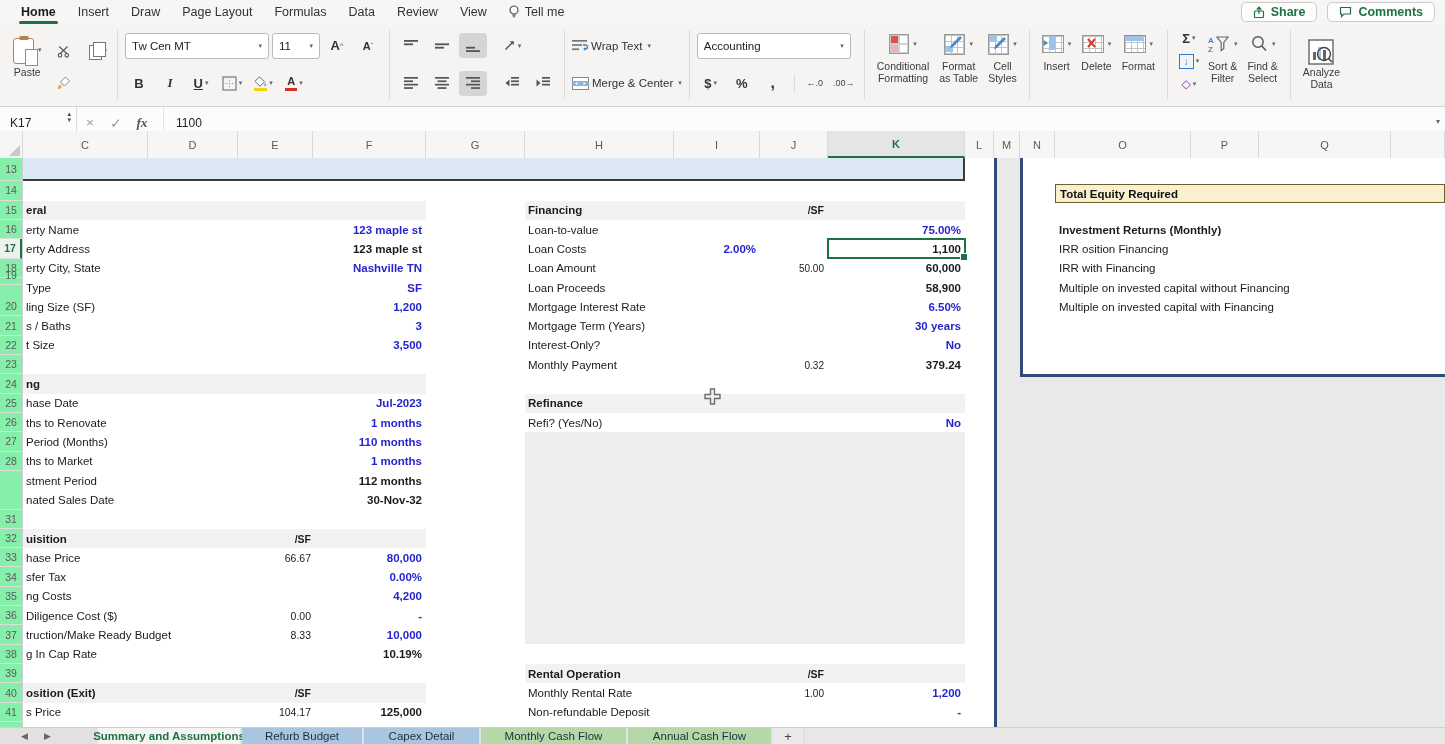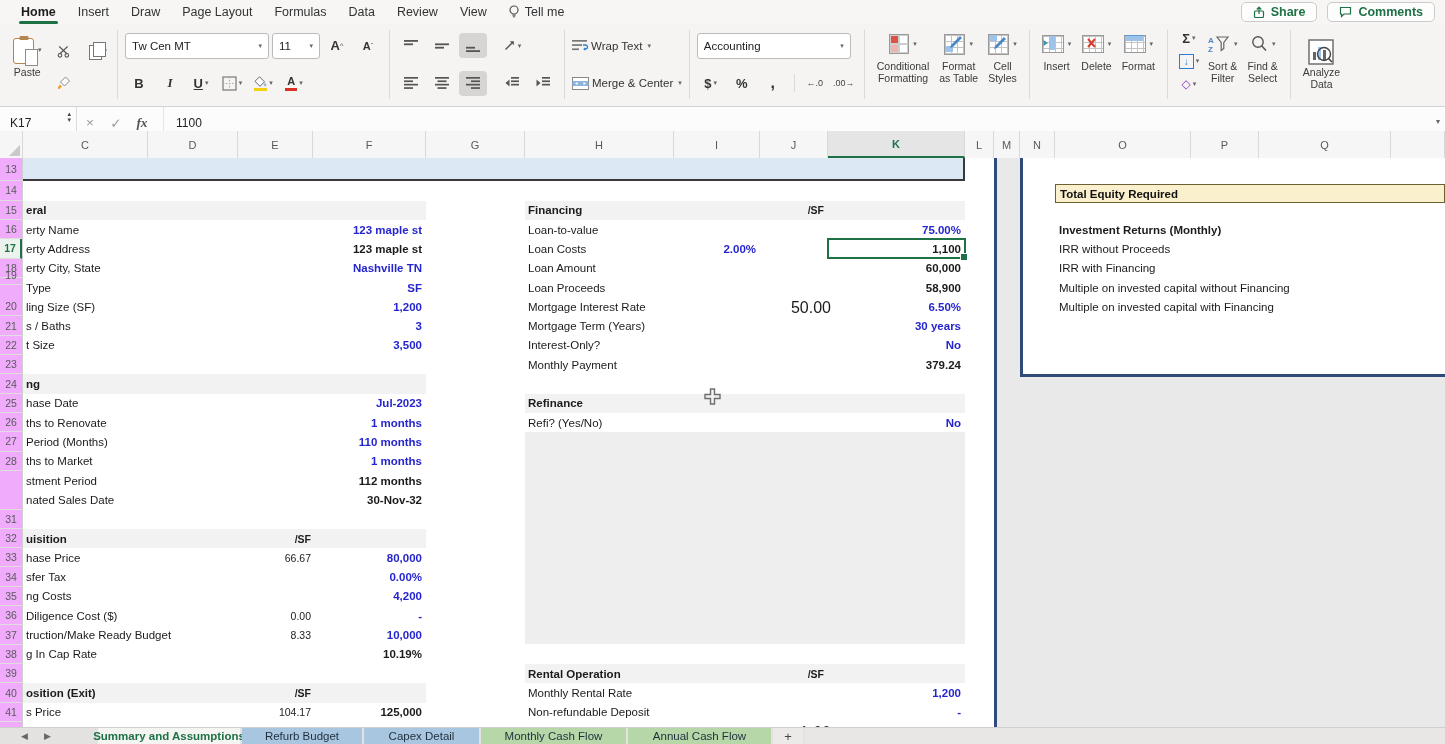--- a/index.html
+++ b/index.html
@@ -53,35 +53,35 @@
   .fval{margin-left:8px;font-size:12px;color:#222;border-left:1px solid #e5e5e5;padding-left:12px;height:100%;display:flex;align-items:center;flex:1;}
   .fchev{position:absolute;right:5px;top:10px;color:#666;font-size:8px;}
 
   
   .grid{position:absolute;top:131px;left:0;width:1445px;height:596px;background:#fff;overflow:hidden;}
   .colheads{display:flex;height:27px;background:#f6f6f6;border-bottom:1px solid #cfcfcf;font-size:11px;color:#5a5a5a;}
   .corner{width:23px;flex:none;border-right:1px solid #d9d9d9;position:relative;background:#f6f6f6;box-sizing:border-box;}
   .corner .tri{position:absolute;right:2px;bottom:2px;width:0;height:0;border-left:11px solid transparent;border-bottom:11px solid #c9c9c9;}
   .colh{display:flex;align-items:center;justify-content:center;border-right:1px solid #d9d9d9;box-sizing:border-box;flex:none;}
   .colh.sel{background:#e5e5e5;color:#1e7145;font-weight:700;border-bottom:2px solid #1e7145;}
-  .rowheads{position:absolute;top:27px;left:0;width:23px;height:569px;background:#f0abfc;border-right:1px solid #cfcfcf;overflow:hidden;box-sizing:border-box;}
+  .rowheads{position:absolute;top:27px;left:0;width:23px;height:569px;background:#86efac;border-right:1px solid #cfcfcf;overflow:hidden;box-sizing:border-box;}
   .rowh{position:absolute;left:0;width:100%;box-sizing:border-box;border-bottom:1px solid #dedede;font-size:10.5px;color:#5a5a5a;display:flex;align-items:center;justify-content:center;}
   .rowh.sel{color:#1e7145;font-weight:700;background:#ecf2ee;border-right:2px solid #1e7145;}
   .canvas{position:absolute;top:27px;left:23px;width:1422px;height:569px;background:#fff;overflow:hidden;}
 
   
   .srow{position:absolute;height:19.31px;font-size:11.5px;color:#1b1b1b;}
   .srow.left{left:0;width:403px;}
   .srow.mid{left:502px;width:440px;}
   .srow.band{background:#f2f2f2;}
   .slabel{position:absolute;left:3px;top:50%;transform:translateY(-50%);white-space:nowrap;}
   .band .slabel{font-weight:700;}
   .ssf{position:absolute;right:115px;top:50%;transform:translateY(-50%);font-size:10.5px;}
   .mid .jsf{position:absolute;right:141px;top:50%;transform:translateY(-50%);font-size:10.5px;font-weight:700;}
-  .mid .jval{position:absolute;right:134px;top:50%;transform:translateY(-50%);font-size:16px;margin-top:40px;}
+  .mid .jval{position:absolute;right:141px;top:50%;transform:translateY(-50%);font-size:10px;}
   .mid .ival{position:absolute;right:209px;top:50%;transform:translateY(-50%);font-weight:600;color:#2525cf;}
   .sval{position:absolute;right:4px;top:50%;transform:translateY(-50%);font-weight:600;}
   .bold{font-weight:700;}
   .blue{color:#2525cf;}
 
   
   .blueband{position:absolute;left:0;top:0;width:942px;height:23px;background:#dce8f4;border-bottom:2px solid #3a3a3a;border-right:2px solid #3a3a3a;box-sizing:border-box;}
   .rightgray{position:absolute;left:974px;top:0;width:448px;height:569px;background:#e9e9e9;}
   .navline{position:absolute;left:971px;top:0;width:3px;height:569px;background:#32497b;}
   .innerbox{position:absolute;left:997px;top:0;width:425px;height:219px;background:#fff;border-left:3px solid #32497b;border-bottom:3px solid #32497b;box-sizing:border-box;}
@@ -742,21 +742,21 @@
         <div class="srow mid" style="top: 525.37px;">
           <span class="slabel">Monthly Rental Rate</span>
           <span class="jval">1.00</span>
           <span class="sval blue">1,200</span>
         </div>
         <div class="srow mid" style="top: 544.68px;">
           <span class="slabel">Non-refundable Deposit</span>
           <span class="sval blue">-</span>
         </div>
         <div class="rline bold" style="top: 61.93px;">Investment Returns (Monthly)</div>
-        <div class="rline" style="top: 81.24px;">IRR without Proceeds</div>
+        <div class="rline" style="top: 81.24px;">IRR osition Financing</div>
         <div class="rline" style="top: 100.55px;">IRR with Financing</div>
         <div class="rline" style="top: 119.86px;">Multiple on invested capital without Financing</div>
         <div class="rline" style="top: 139.17px;">Multiple on invested capital with Financing</div>
       </div>
   </div>
 
   <div class="tabbar">
     <div class="tnav">
       <span>◀</span>
       <span>▶</span>

